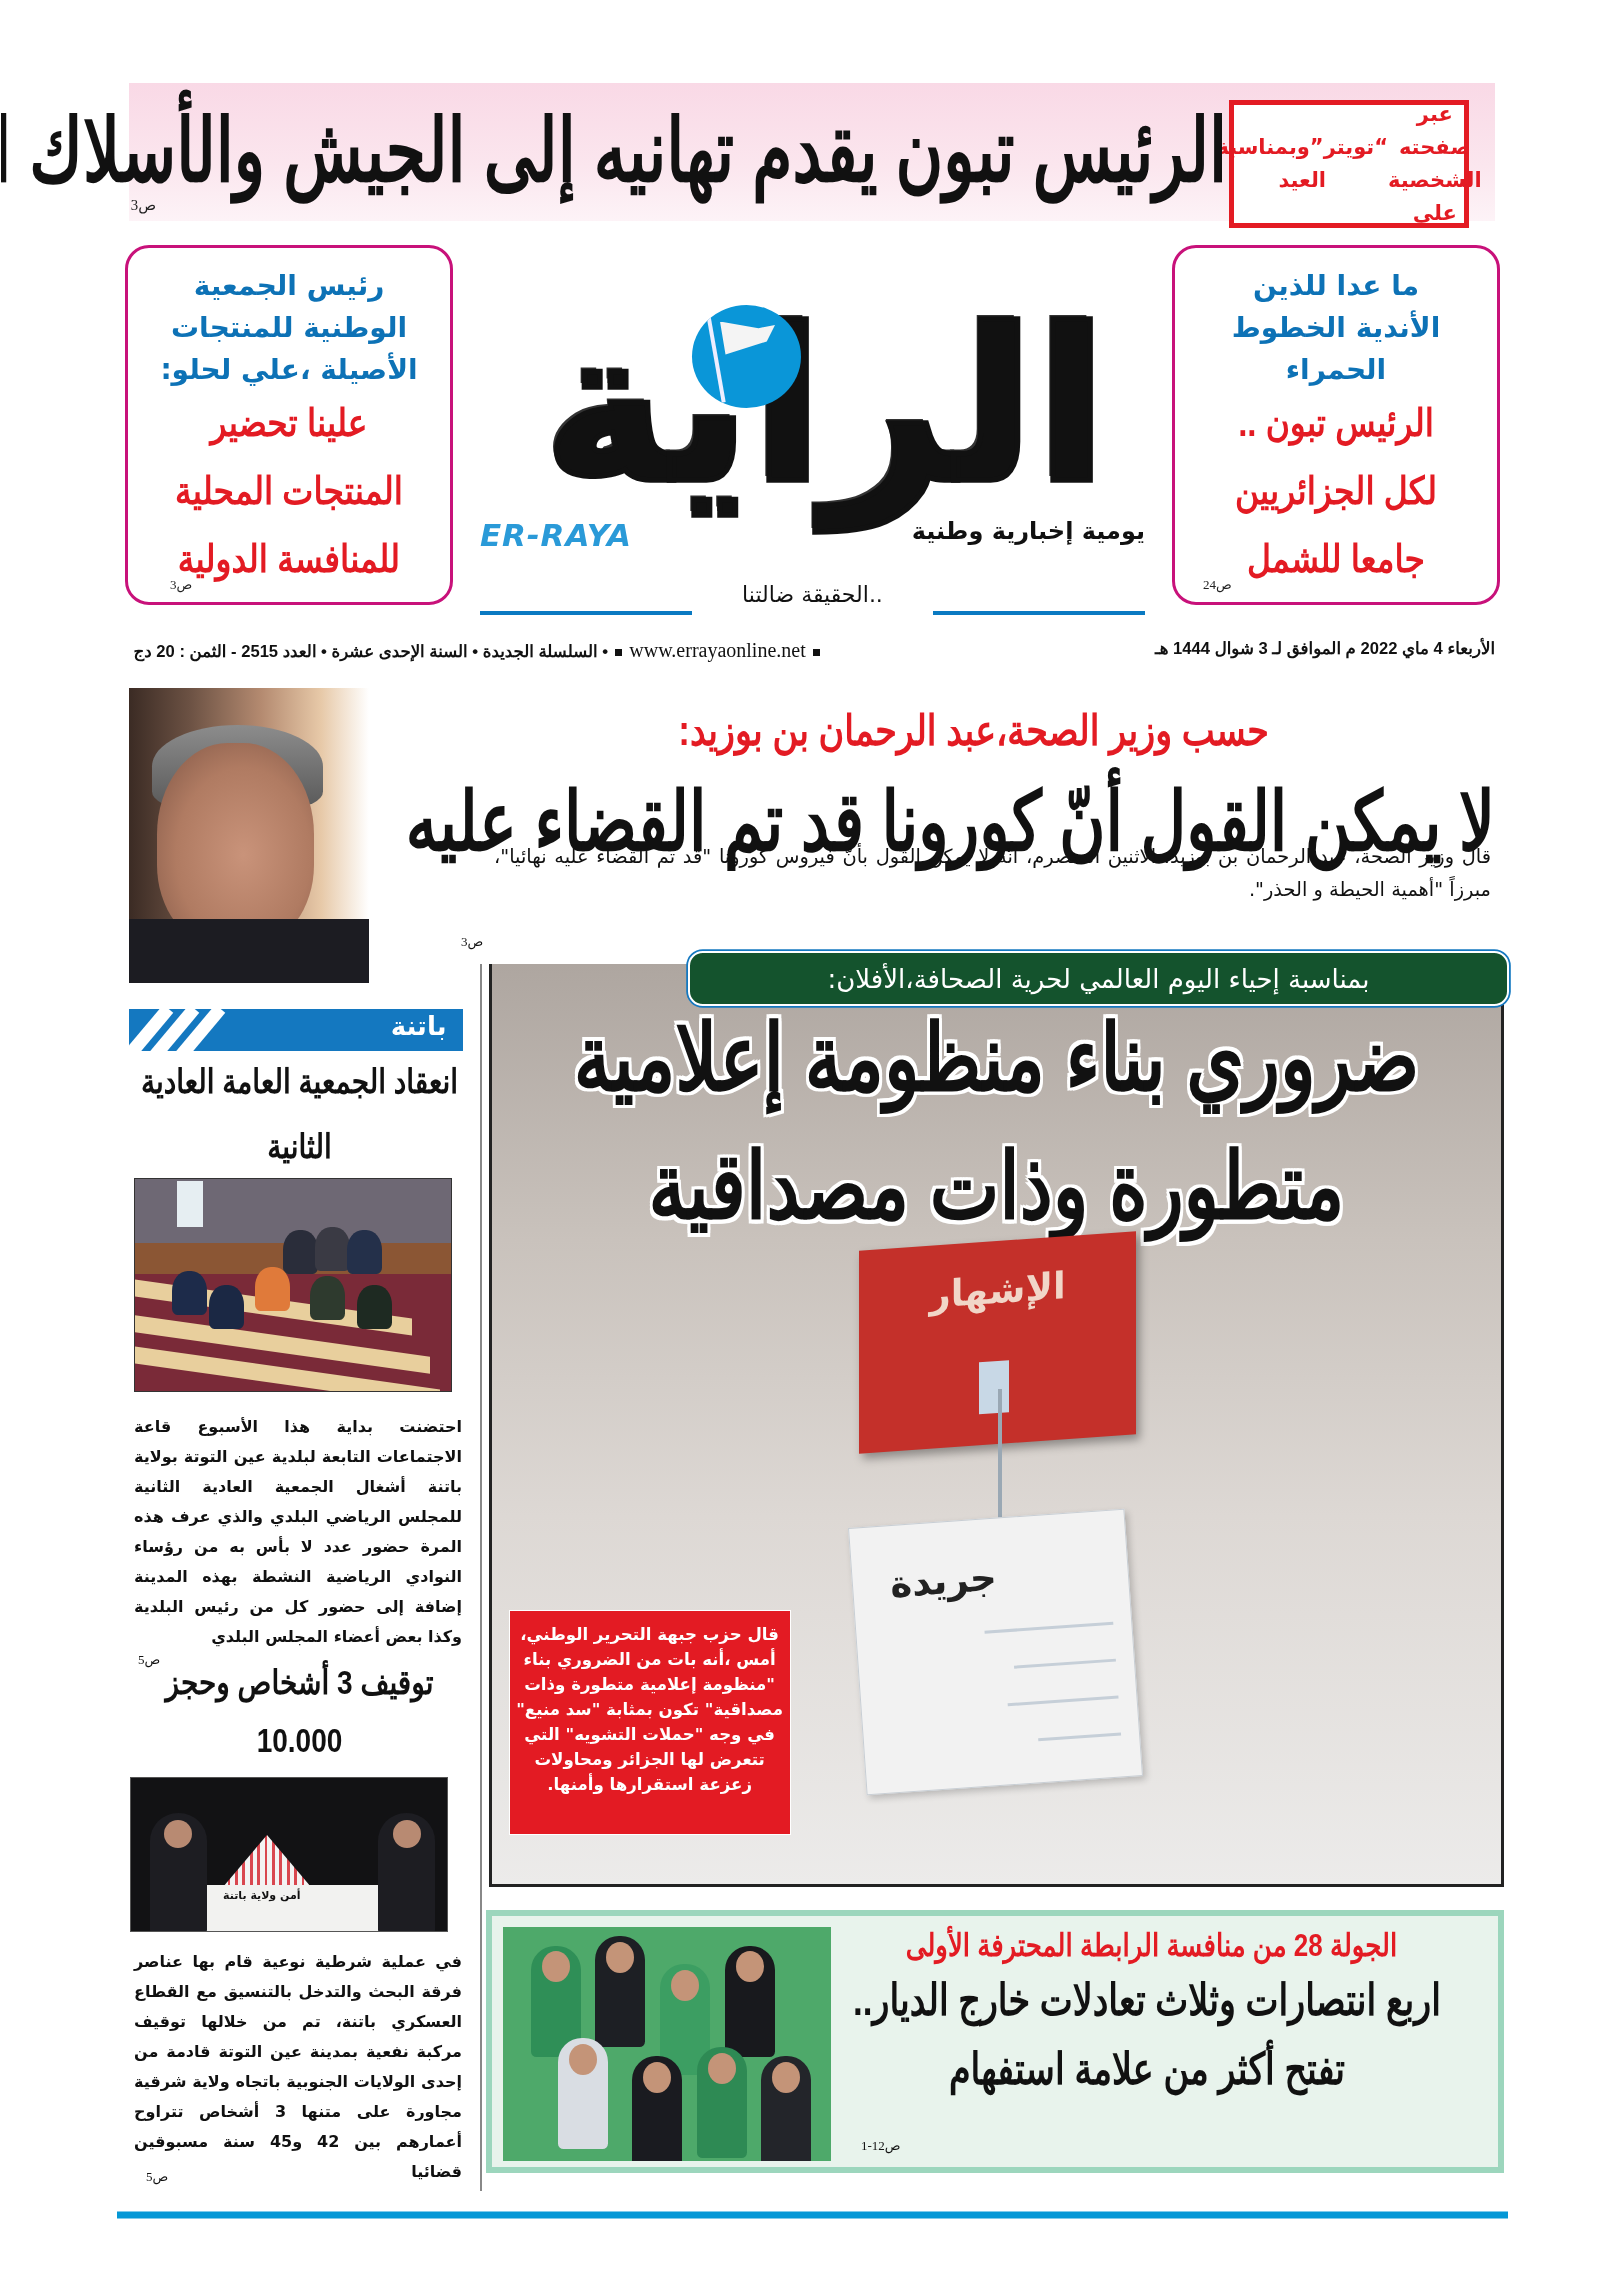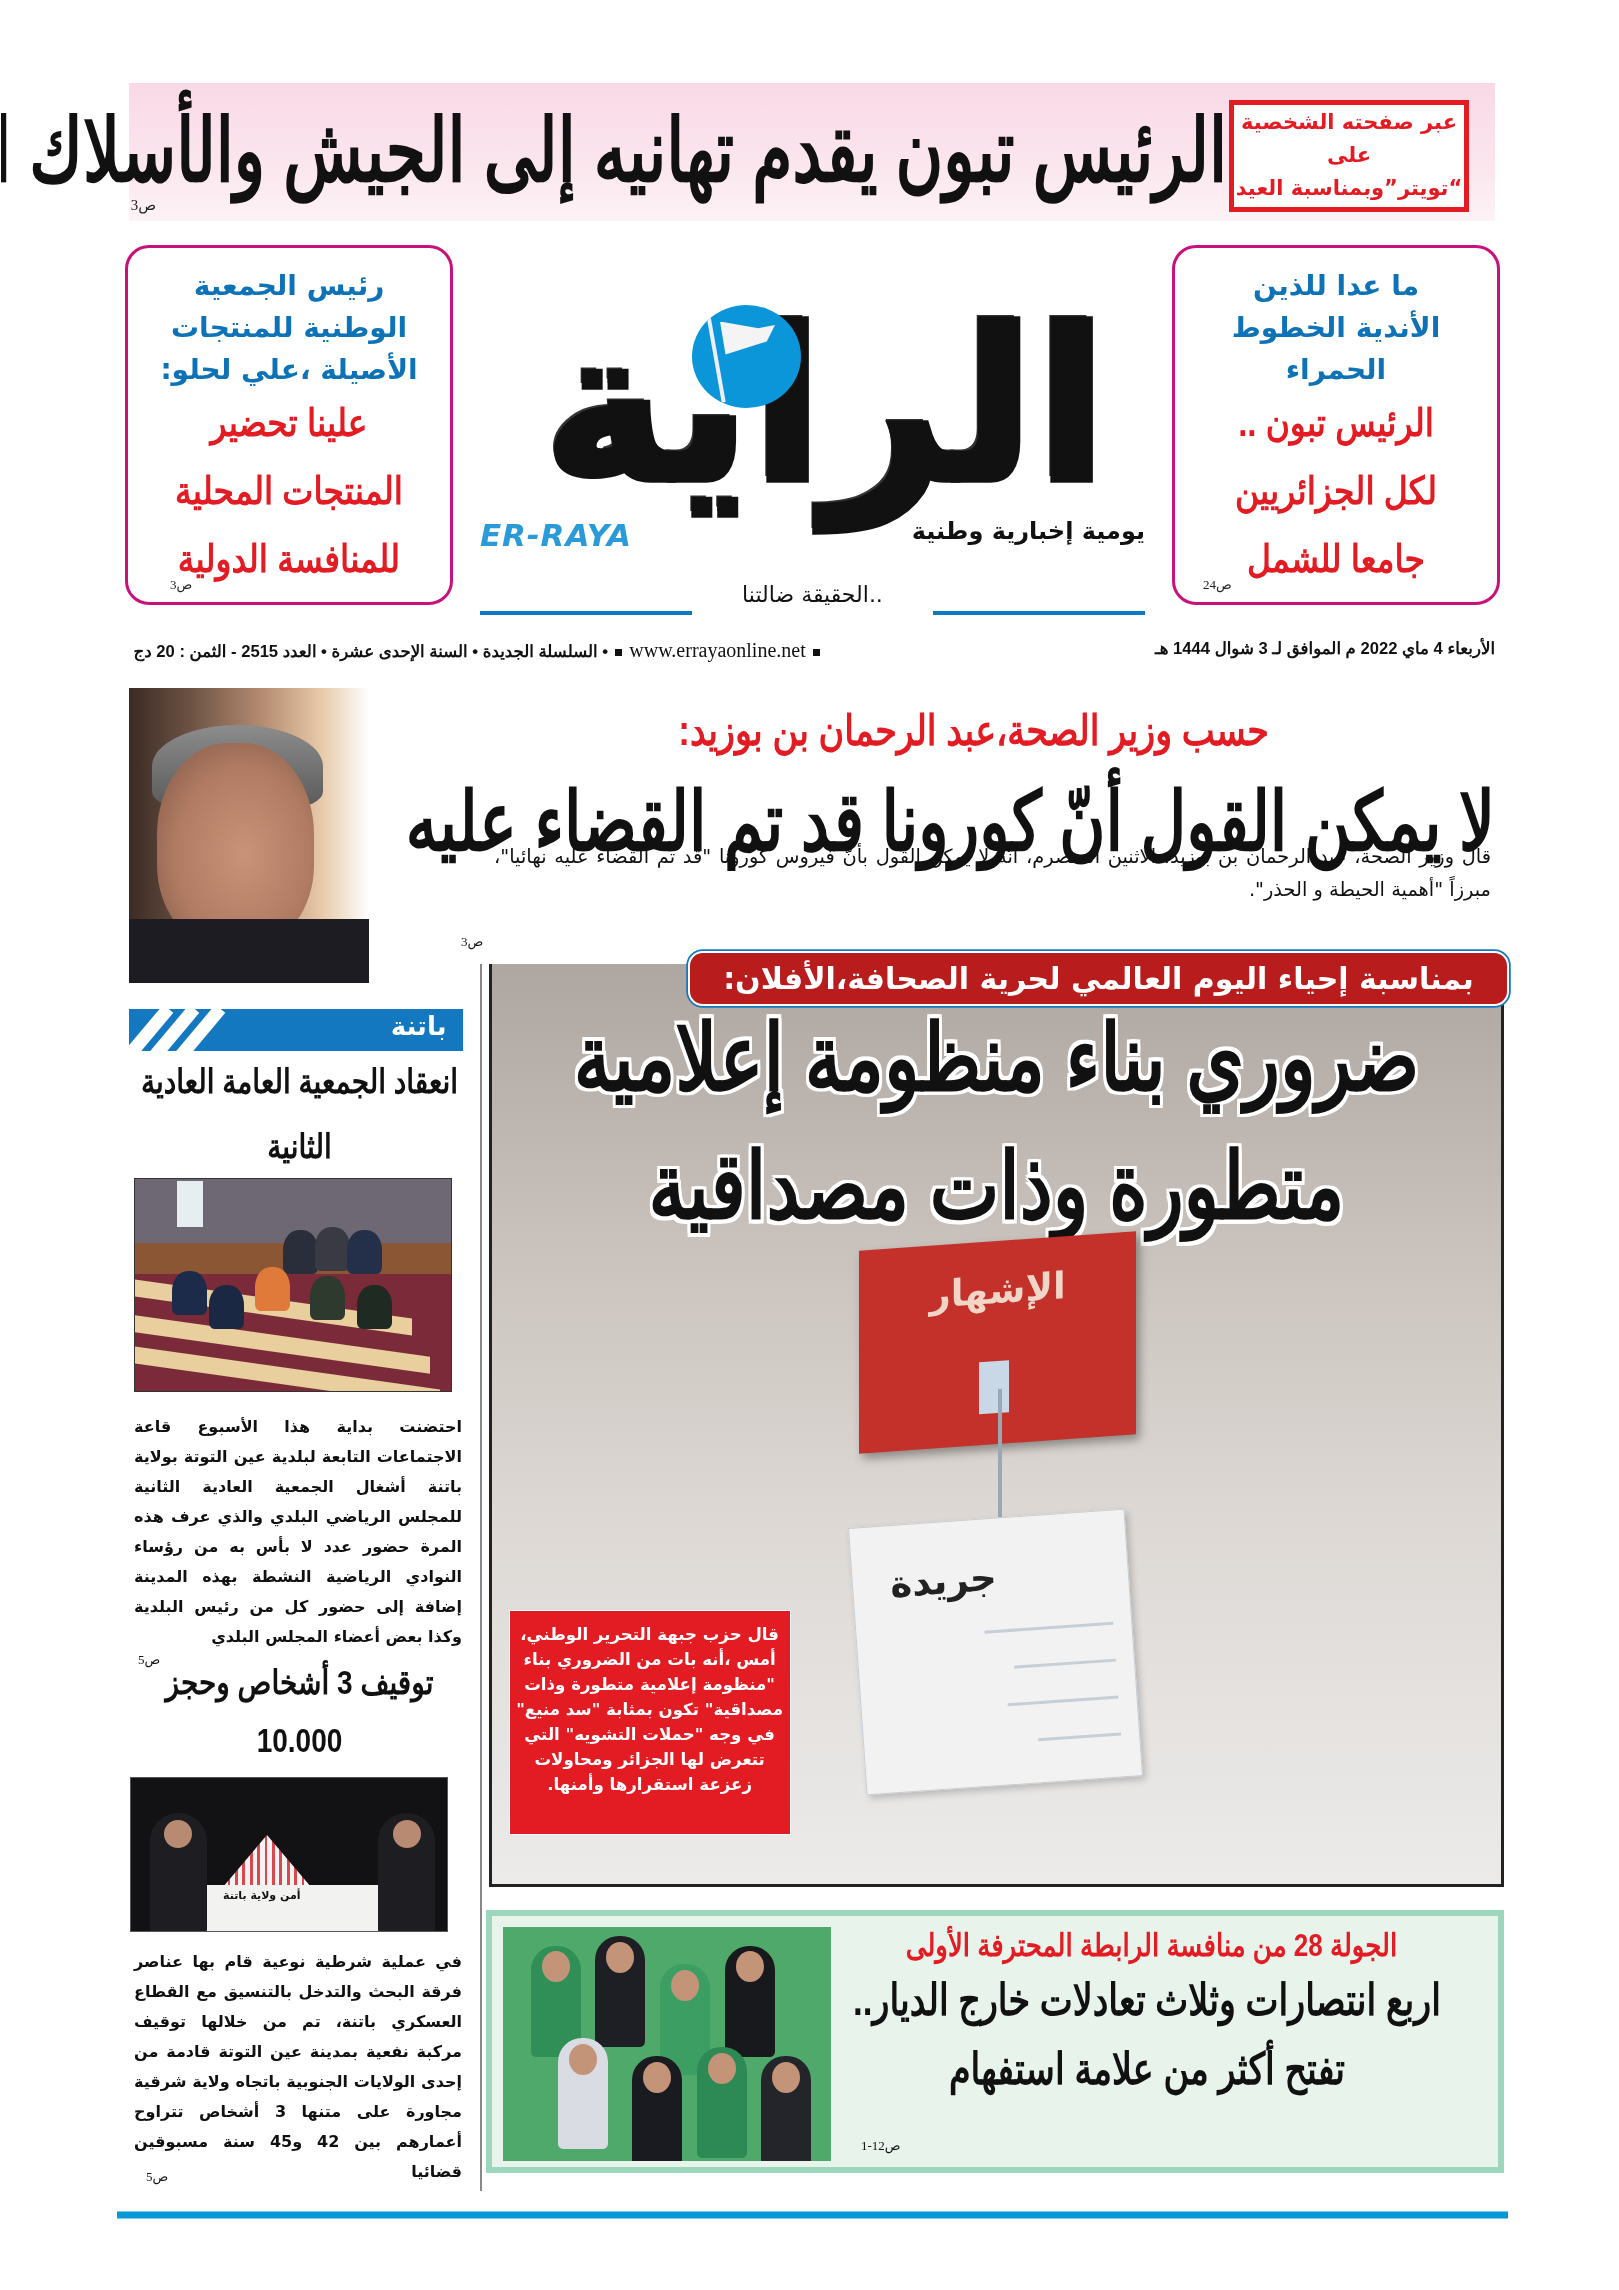--- a/index.html
+++ b/index.html
@@ -7,22 +7,22 @@
   body { position: relative; font-family: "DejaVu Sans", sans-serif; color: #111; direction: rtl; }
   .abs { position: absolute; }
 
   
   .top-banner { left: 129px; top: 83px; width: 1366px; height: 138px;
     background: linear-gradient(180deg, #f9d9e6 0%, #fbe6ee 60%, #fdf3f7 100%); }
   .top-headline { right: 268px; top: 16.6px; width: 1080px; font-family: "Liberation Sans", sans-serif;
     font-weight: 900; font-size: 65px; letter-spacing: -1.8px; line-height: 102px; text-align: center;
     transform: scaleY(1.35); transform-origin: center; color: #111; white-space: nowrap; }
   .top-pageref { left: 1.8px; top: 113px; font-size: 14.8px; font-family: "Liberation Serif", serif; color:#222; }
-  .top-kicker-box { right: 26px; top: 16.6px; width: 240px; height: 112px; border: 5.5px solid #e31b23;
-    background:#fff; display:flex; flex-direction:column; align-items:center; justify-content:center;
+  .top-kicker-box { right: 26px; top: 16.6px; width: 240px; height: 128px; border: 5.5px solid #e31b23;
+    background:#fff; display:flex; flex-direction:row; align-items:center; justify-content:center;
     color: #e31b23; font-weight: bold; font-size: 21px; line-height: 33px; text-align: center; }
 
   
   .side-box { top: 245px; width: 328px; height: 360px; border: 3.7px solid #c8117a; border-radius: 24px; background:#fff;
     display:flex; flex-direction:column; align-items:center; padding-top: 16.6px; text-align:center; }
   .side-box.right { right: 120px; }
   .side-box.left { left: 125px; }
   .side-blue { color: #0d72b6; font-weight: bold; font-size: 28px; line-height: 42px; }
   .side-red { color: #e31b23; font-weight: 900; font-size: 33px; line-height: 59px; margin-top: 11px;
     font-family: "Liberation Sans", sans-serif; transform: scaleY(1.15); }
@@ -63,23 +63,23 @@
   .lead-photo .suit { position:absolute; left: 0; top: 231px; width: 240px; height: 74px; background: #1c1c22; }
   .lead-kicker { right: 351px; top: 711px; font-weight: 900; color:#e31b23; font-size: 35px; font-family:"Liberation Sans", sans-serif; transform: scaleY(1.2); }
   .lead-headline { right: 125px; top: 775px; width: 1006px; text-align:center; font-weight: 900; font-size: 63px;
     font-family: "Liberation Sans", sans-serif; line-height: 92px; transform: scaleY(1.3); white-space: nowrap; letter-spacing:-0.9px; }
   .lead-body { right: 129px; top: 840px; width: 997px; font-weight: normal; font-size: 19.4px; line-height: 33px; text-align: justify; }
   .lead-pageref { left: 461px; top: 934px; font-size: 13px; font-family:"Liberation Serif", serif; }
 
   
   .feature { left: 489px; top: 964px; width: 1015px; height: 923px; border: 3.7px solid #222; border-top: none;
     background: linear-gradient(180deg, #aea6a0 0%, #c9c2bc 30%, #ddd8d4 60%, #ecebea 100%); overflow:hidden; }
-  .feature-kicker { right: 111px; top: 951px; width: 821px; height: 55px; border-radius: 14.8px; background:#b91c1c;
+  .feature-kicker { right: 111px; top: 951px; width: 821px; height: 55px; border-radius: 14.8px; background:#14532d;
     border: 2.8px solid #fff; box-shadow: 0 0 0 1.8px #1478c0;
-    color:#fff; font-weight: bold; font-size: 30px; text-align:center; line-height: 52px; z-index: 3; }
+    color:#fff; font-weight: normal; font-size: 26px; text-align:center; line-height: 52px; z-index: 3; }
   .feature-headline { left: 37px; right: 37px; top: 55px; text-align:center; color:#111; font-weight: 900;
     font-family: "Liberation Sans", sans-serif; font-size: 74px; line-height: 103px; transform: scaleY(1.25);
     text-shadow: 2.8px 0 0 #fff, -2.8px 0 0 #fff, 0 2.8px 0 #fff, 0 -2.8px 0 #fff, 2.8px 2.8px 0 #fff, -2.8px -2.8px 0 #fff, 2.8px -2.8px 0 #fff, -2.8px 2.8px 0 #fff; }
   .sign { left: 367px; top: 277px; width: 277px; height: 203px; background: #c4302a; transform: skewY(-4deg);
     box-shadow: 3.7px 5.5px 9.2px rgba(0,0,0,0.35); }
   .sign-text { position:absolute; left: 0; right: 0; top: 28px; text-align:center; color:#f1d6c8; font-weight: bold; font-size: 37px; }
   .sign-slot { position:absolute; left: 120px; top: 120px; width: 29.5px; height: 52px; background:#c8d8e6; }
   .string { left: 506px; top: 425px; width: 3.7px; height: 157px; background: #9aa8b4; }
   .paper { left: 365px; top: 554px; width: 277px; height: 268px; background: #f2f2f2; border: 1.8px solid #c8ced4;
     transform: rotate(-4deg); box-shadow: 2.8px 3.7px 7.4px rgba(0,0,0,0.2); }

